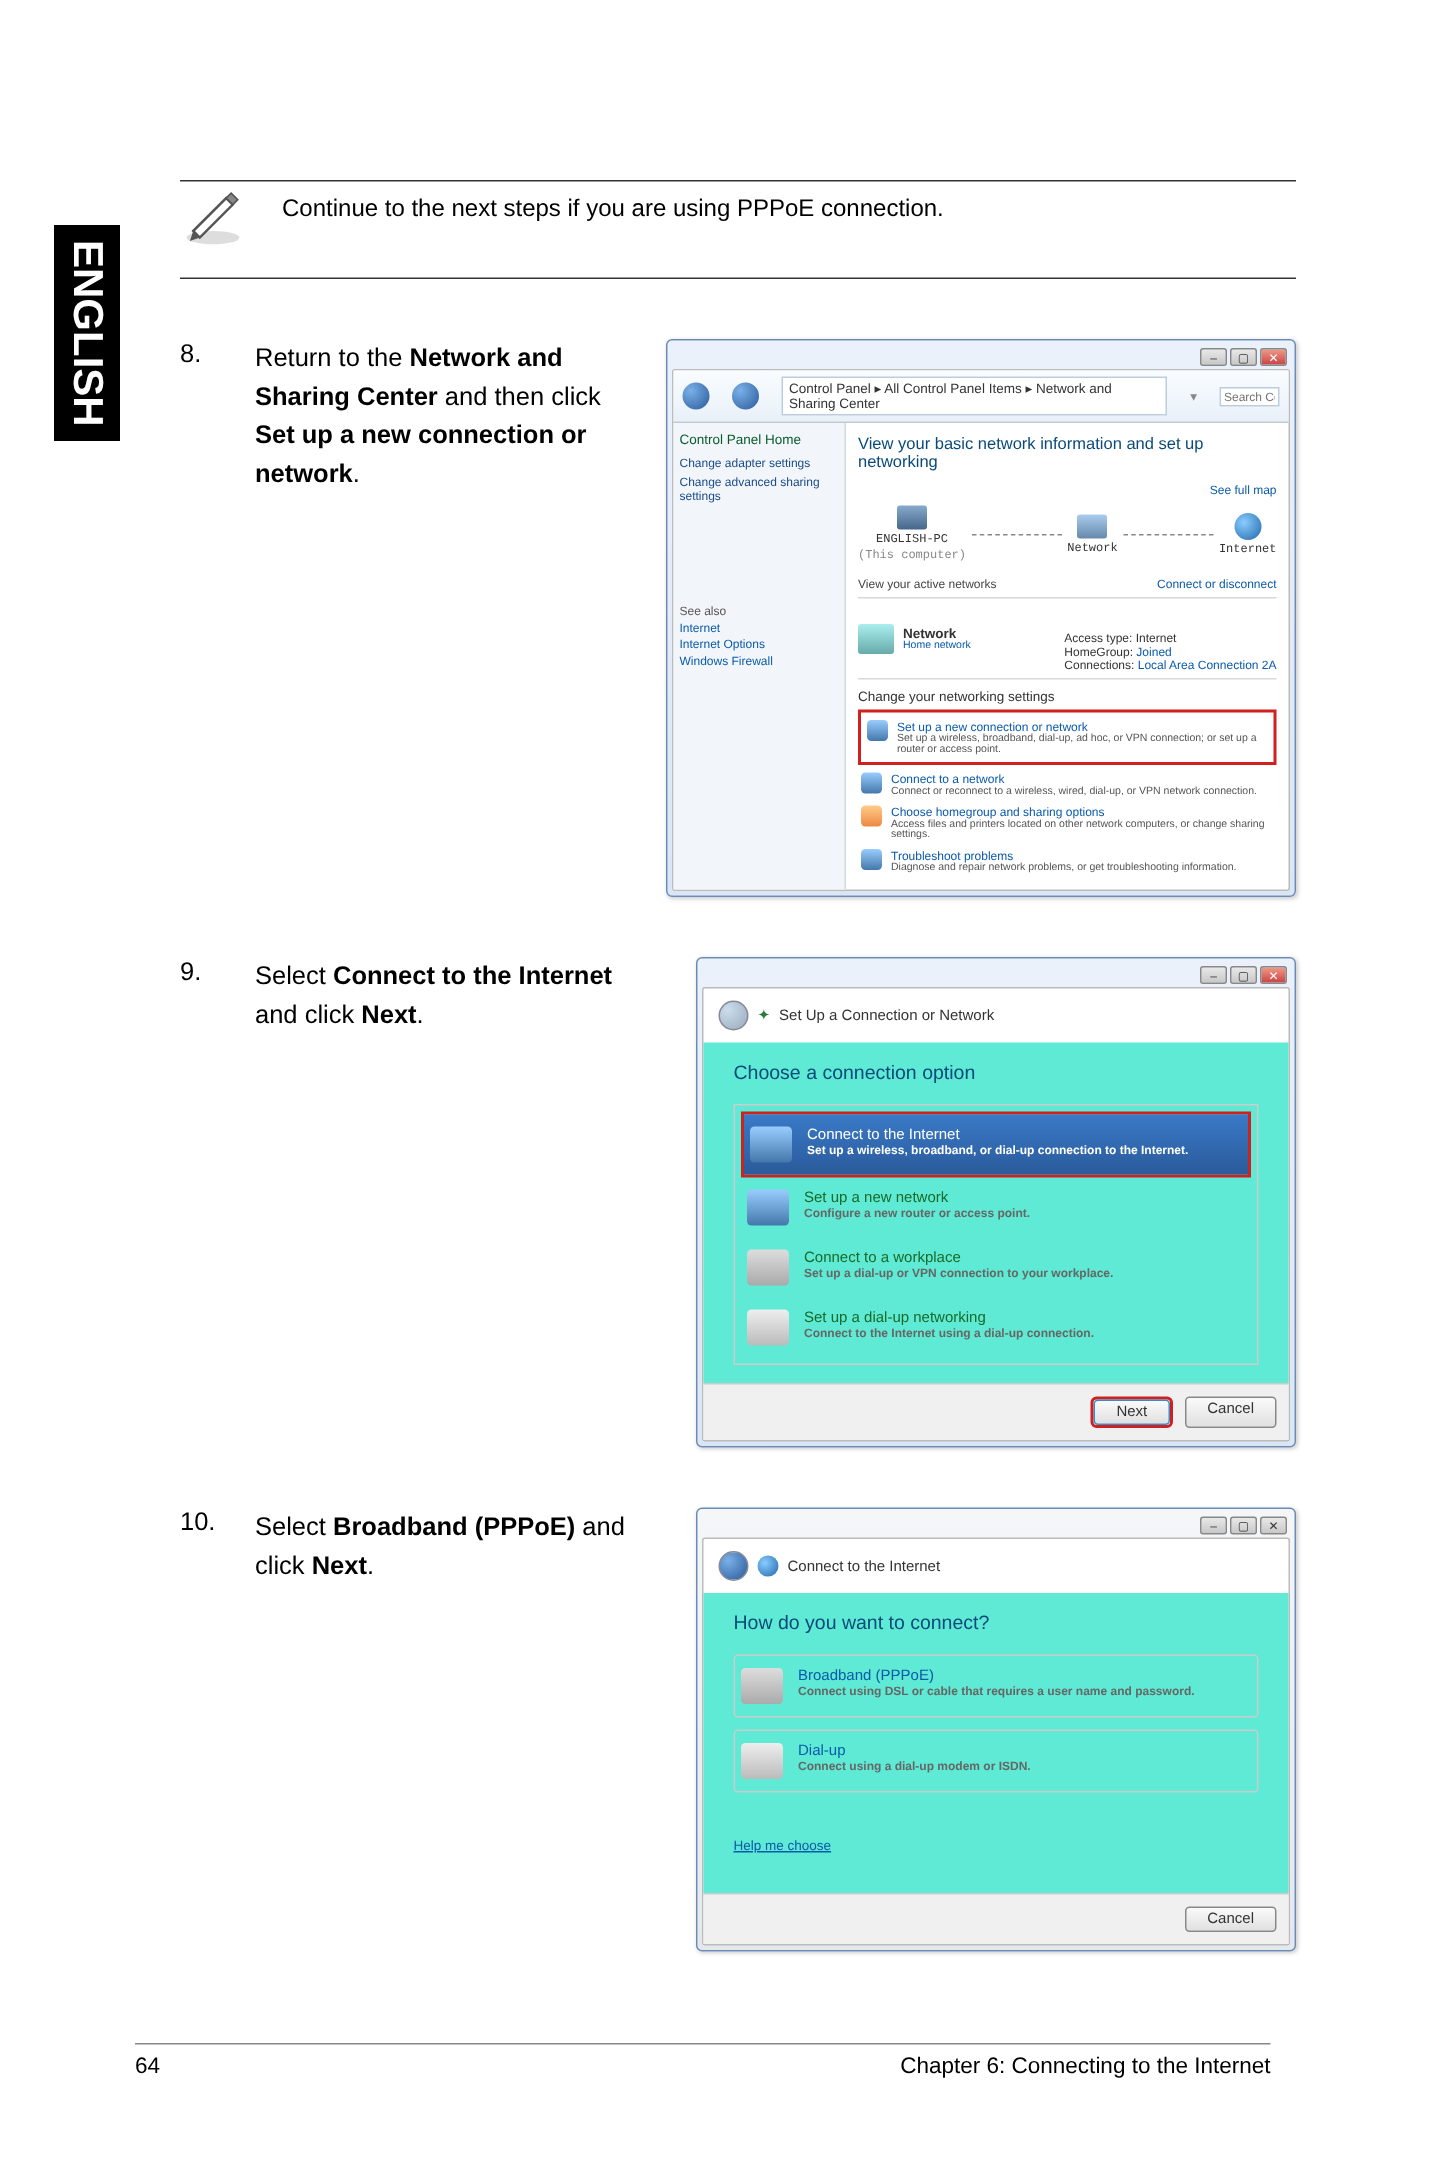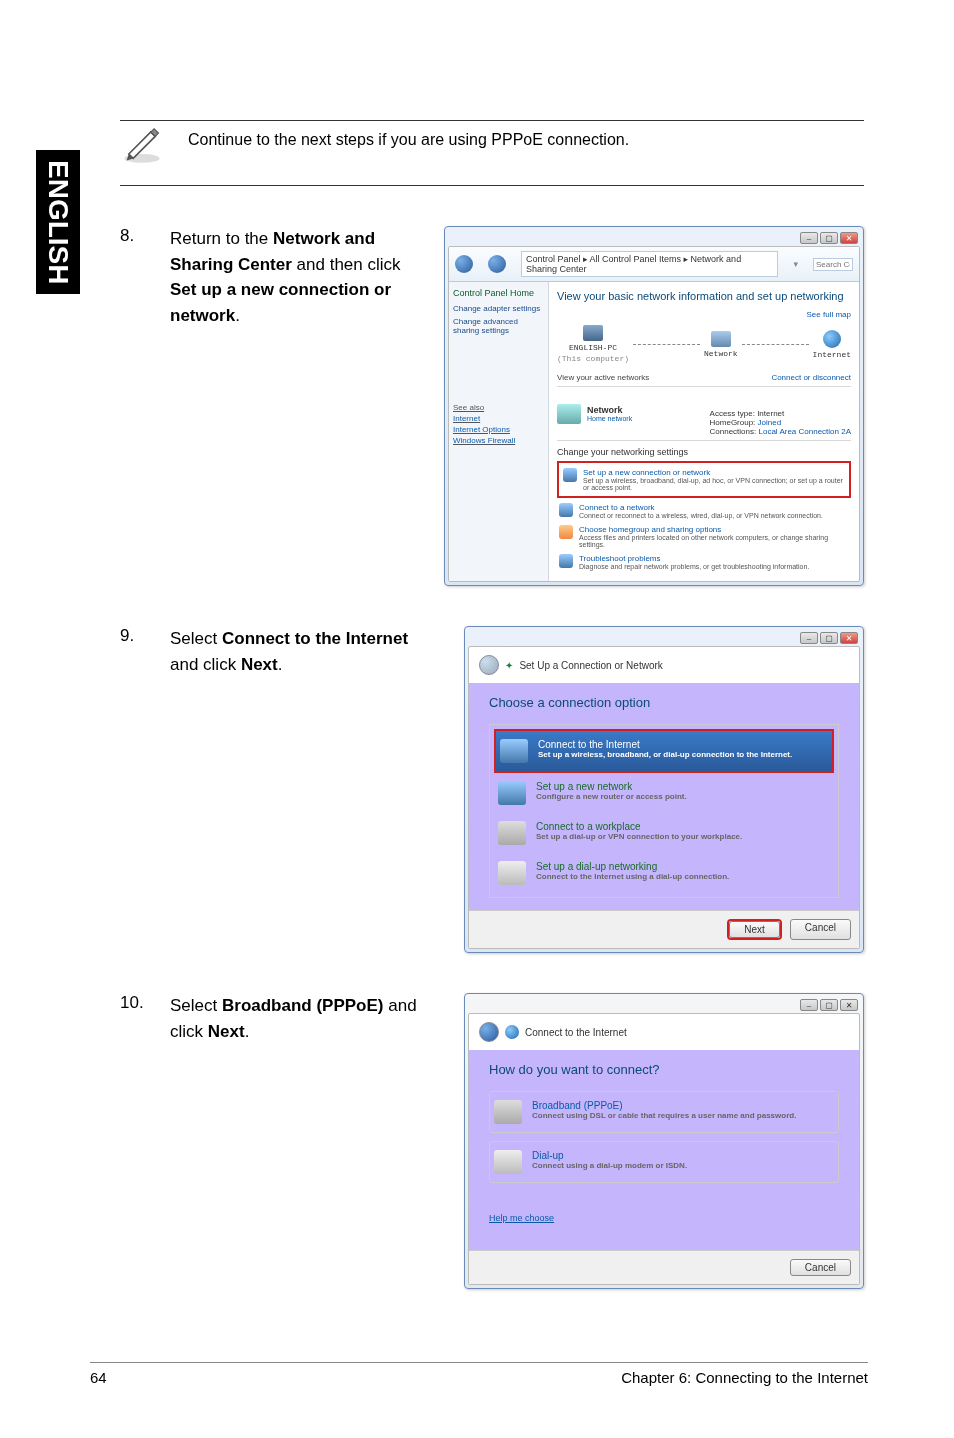--- a/index.html
+++ b/index.html
@@ -42,21 +42,21 @@
     box-shadow: 1px 1px 3px rgba(0,0,0,0.2);
   }
   .win .titlebar { display: flex; justify-content: flex-end; gap: 2px; padding: 2px; }
   .wbtn { width: 18px; height: 12px; background: linear-gradient(#e8e8e8,#c8c8c8); border: 1px solid #888; border-radius: 2px; font-size: 8px; display: flex; align-items: center; justify-content: center; }
   .wbtn.close { background: linear-gradient(#e98,#c44); color: #fff; }
   .win-inner { background: #fff; border: 1px solid #bbb; border-radius: 2px; }
   
   .ns-top { background: linear-gradient(#fafdff,#e8f0f8); border-bottom: 1px solid #c0c8d0; padding: 4px 6px; display: flex; align-items: center; gap: 15px; font-size: 9px; color: #333;}
   .navbtn { width: 18px; height: 18px; border-radius: 50%; background: radial-gradient(circle at 30% 30%, #7ab0e8, #2a5a9a); display:inline-block;}
   .ns-body { display: flex; min-height: 200px; }
-  .ns-left { width: 100px; background: #f2f6fb; padding: 6px 4px; font-size: 8px; color: #1a4a8a; border-right: 1px solid #d0d8e0;}
+  .ns-left { width: 115px; background: #f2f6fb; padding: 6px 4px; font-size: 8px; color: #1a4a8a; border-right: 1px solid #d0d8e0;}
   .ns-left .hdr { color: #0a5a2a; font-size: 9px; margin-bottom: 6px;}
   .ns-left div { margin-bottom: 4px; }
   .ns-main { flex: 1; padding: 8px; }
   .ns-main .heading { color: #0a4a7a; font-size: 11px; margin-bottom: 8px;}
   .map-row { display: flex; align-items: center; justify-content: flex-start; margin: 6px 0 10px 0; font-size: 8px; text-align: center; font-family: Liberation Mono, monospace;}
   .map-row .node { display: flex; flex-direction: column; align-items: center; gap: 2px;}
   .map-row .line { flex: 1; border-top: 1px dashed #888; margin: 0 4px; height: 1px; align-self: center;}
   .pcicon { width: 20px; height: 16px; background: linear-gradient(#8ac,#468); border-radius: 2px;}
   .globeicon { width: 18px; height: 18px; border-radius: 50%; background: radial-gradient(circle at 35% 35%, #8cf, #26a);}
   .subtle { color: #0a6a3a; font-size: 8px; text-align: right;}
@@ -65,42 +65,42 @@
   .active-net .kv { font-size: 8px; margin-left: auto; margin-top: 18px;}
   .section-hdr { font-size: 9px; color: #333; margin: 6px 0 4px 0;}
   .opt-row { display: flex; align-items: flex-start; gap: 6px; padding: 3px 2px; font-size: 8px;}
   .opt-row .icon { width: 14px; height: 14px; flex-shrink: 0;}
   .opt-row .link { color: #0a5aaa;}
   .opt-row .desc { color: #555; font-size: 7px;}
   .redbox { border: 2px solid #d02020; padding: 2px; margin: 2px 0;}
   
   .wiz-head { padding: 8px 10px; font-size: 10px; color: #333; display:flex; align-items:center; gap:6px;}
   .wiz-head .back { width: 20px; height: 20px; border-radius: 50%; background: radial-gradient(circle at 30% 30%, #cde, #9ab); border:1px solid #889;}
-  .wiz-body { background: #c4b5fd; padding: 12px 20px; min-height: 200px;}
+  .wiz-body { background: #5eead4; padding: 12px 20px; min-height: 200px;}
   .wiz-body .q { color: #0a4a7a; font-size: 13px; margin-bottom: 14px;}
   .opt-item { display: flex; align-items: flex-start; gap: 10px; padding: 8px 4px;}
   .opt-item .oicon { width: 28px; height: 24px; flex-shrink:0;}
   .opt-item .otitle { color: #1a6a2a; font-size: 10px;}
   .opt-item .otitle.blue { color: #0a5aaa;}
   .opt-item .odesc { color: #666; font-size: 8px; font-weight: bold;}
   .opt-item.sel { background: linear-gradient(#3a7ac8, #2a5a9a); }
   .opt-item.sel .otitle, .opt-item.sel .odesc { color: #fff;}
   .redbox2 { border: 2px solid #d02020; padding: 0;}
   .wiz-foot { background: #f0f0f0; padding: 8px; display: flex; justify-content: flex-end; gap: 8px; border-top: 1px solid #ccc;}
   .wiz-foot .btn { padding: 2px 14px; font-size: 10px; border: 1px solid #888; border-radius: 3px; background: linear-gradient(#fafafa,#e0e0e0);}
   .wiz-foot .btn.primary { border: 1px solid #3a8ac8; }
   .redbtn { border: 2px solid #d02020; border-radius: 4px;}
   
   .monicon { background: linear-gradient(#9cf,#47a); border-radius: 3px;}
   .diskicon { background: linear-gradient(#ddd,#aaa); border-radius: 3px;}
   .phoneicon { background: linear-gradient(#eee,#bbb); border-radius: 3px;}
   
-  .footer { position: absolute; bottom: 52px; left: 90px; right: 86px; display: flex; justify-content: space-between; font-size: 15px; border-top: 1px solid #888; padding-top: 6px;}
-  
-  .seealso { color: #555; font-size: 8px; text-decoration: underline;}
+  .footer { position: absolute; bottom: 52px; left: 90px; right: 107px; display: flex; justify-content: space-between; font-size: 15px; border-top: 1px solid #888; padding-top: 6px;}
+  
+  .seealso { color: #555; font-size: 8px;}
   .seealso div { margin: 2px 0;}
   .homegroup-link { color: #0a5aaa;}
 </style>
 </head>
 <body>
 
 <div class="page">
 
   <div class="vtab">ENGLISH</div>
 

